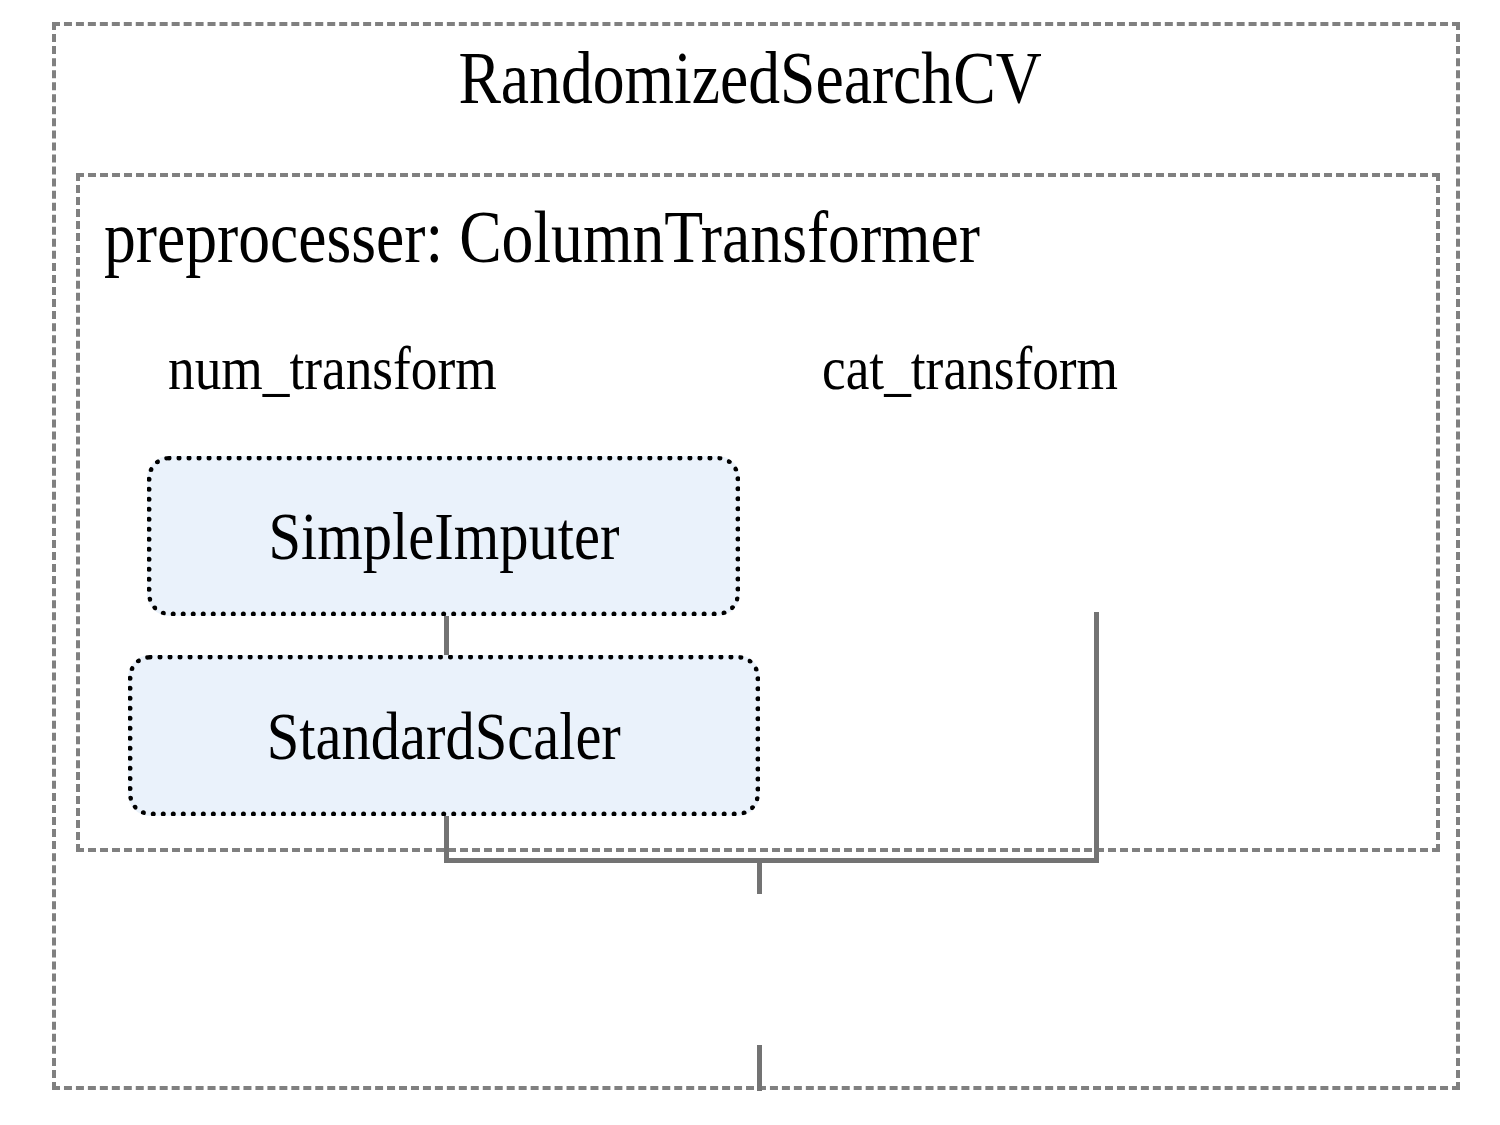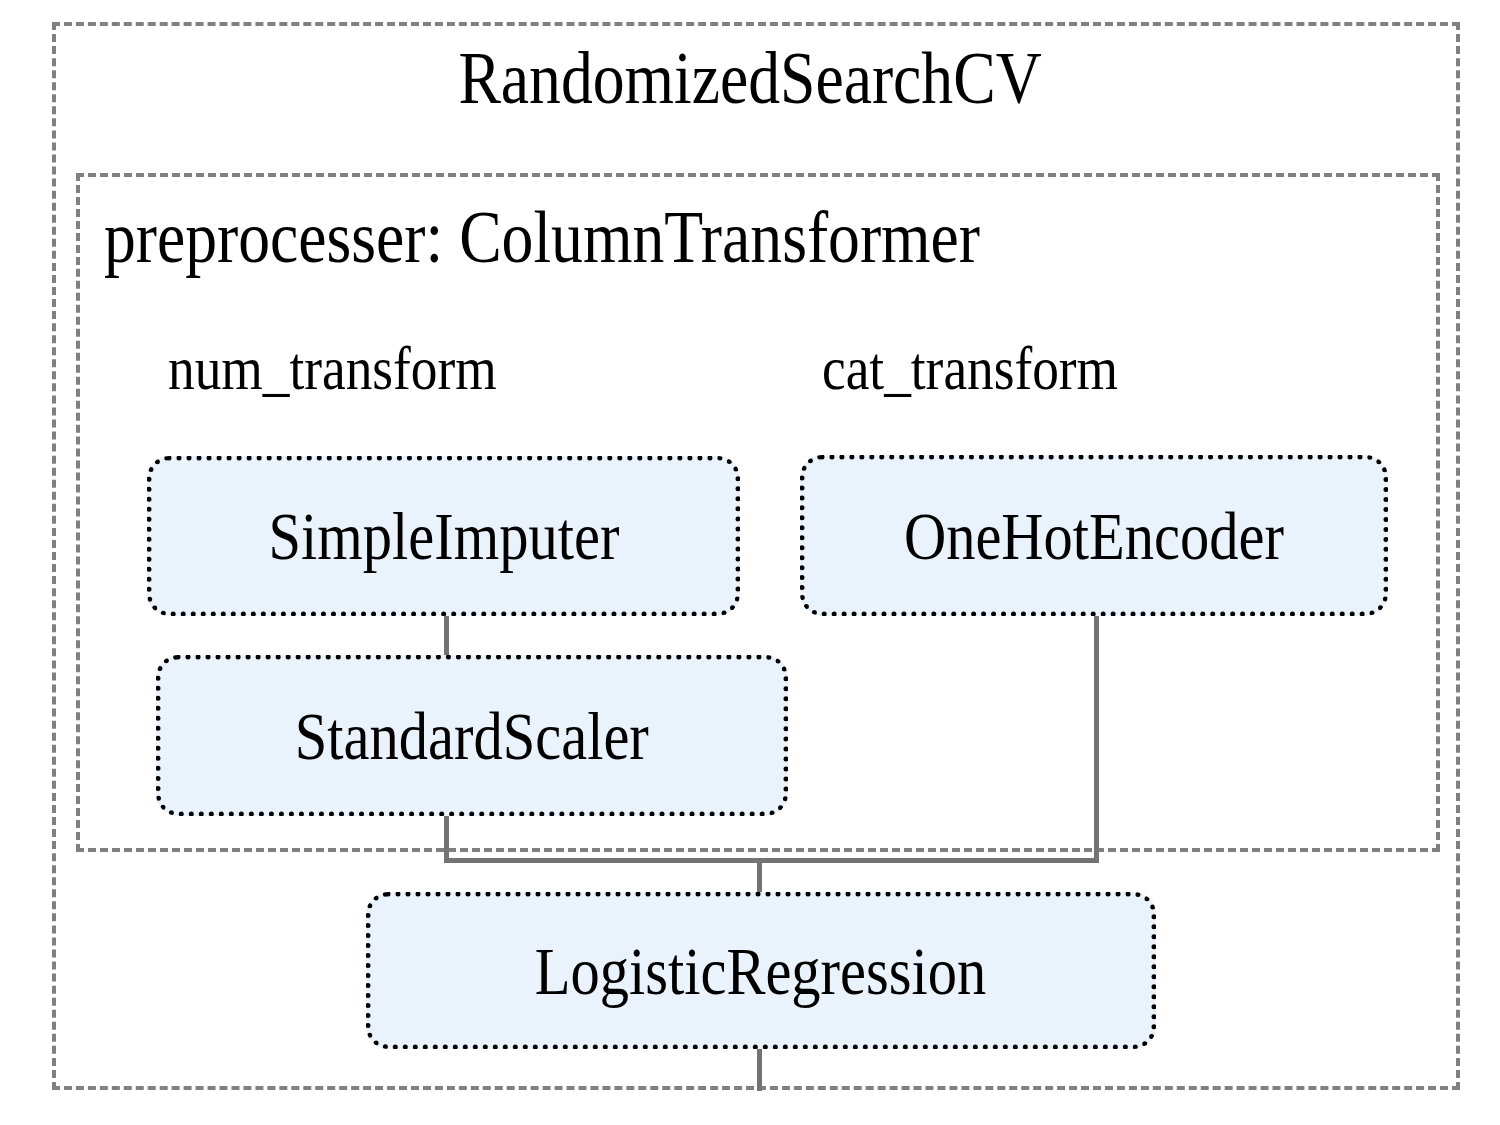--- a/index.html
+++ b/index.html
@@ -89,21 +89,21 @@
   .est-box .est-label {
     font-size: 68px;
     line-height: 1;
     color: #000000;
     white-space: nowrap;
     transform: scaleX(0.86);
   }
 
   #box-simpleimputer { left: 147px; top: 456px;  width: 593px; height: 160px; }
   #box-onehotencoder { left: 800px; top: 455px;  width: 588px; height: 161px; }
-  #box-standardscaler{ left: 128px; top: 655px;  width: 632px; height: 161px; margin-left: 28px; }
+  #box-standardscaler{ left: 128px; top: 655px;  width: 632px; height: 161px; }
   #box-logisticregression { left: 366px; top: 892px; width: 790px; height: 157px; }
 
   
   .conn {
     position: absolute;
     background: #737373;
   }
   .conn.v { width: 5px; }
   .conn.h { height: 5px; }
 
@@ -141,25 +141,19 @@
   <div class="conn v" id="conn-scaler-down"></div>
   <div class="conn v" id="conn-ohe-down"></div>
   <div class="conn h" id="conn-merge-bus"></div>
   <div class="conn v" id="conn-bus-logreg"></div>
   <div class="conn v" id="conn-logreg-out"></div>
 
   <div class="est-box" id="box-simpleimputer">
     <span class="est-label">SimpleImputer</span>
   </div>
 
-  <div class="est-box" id="box-onehotencoder">
-    <span class="est-label">OneHotEncoder</span>
-  </div>
 
   <div class="est-box" id="box-standardscaler">
     <span class="est-label">StandardScaler</span>
   </div>
 
-  <div class="est-box" id="box-logisticregression">
-    <span class="est-label">LogisticRegression</span>
-  </div>
 
 </div>
 
 </body></html>

